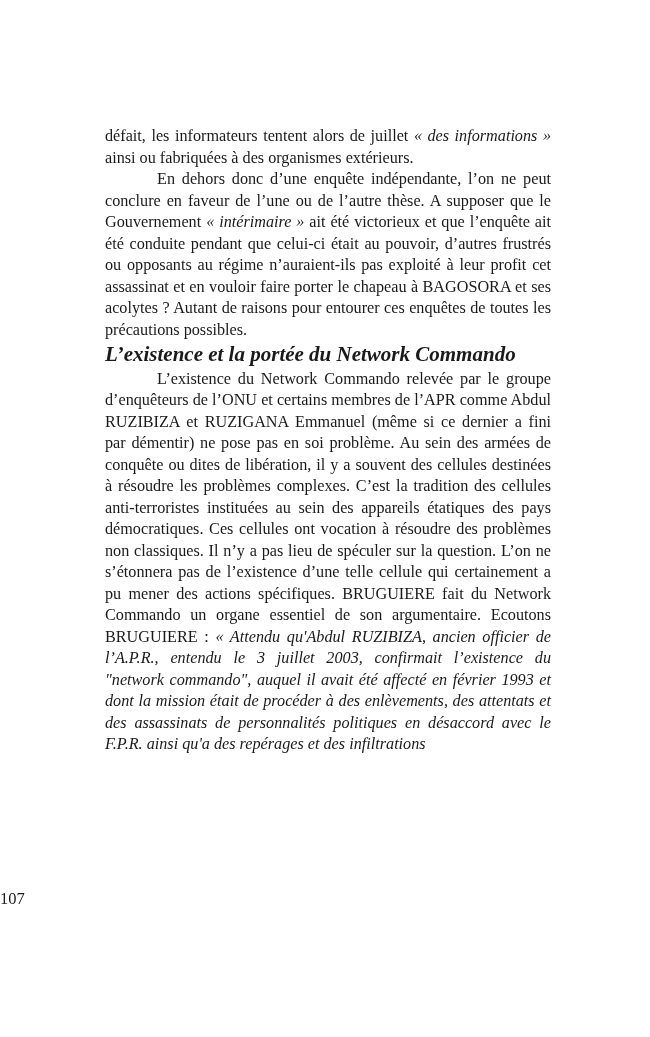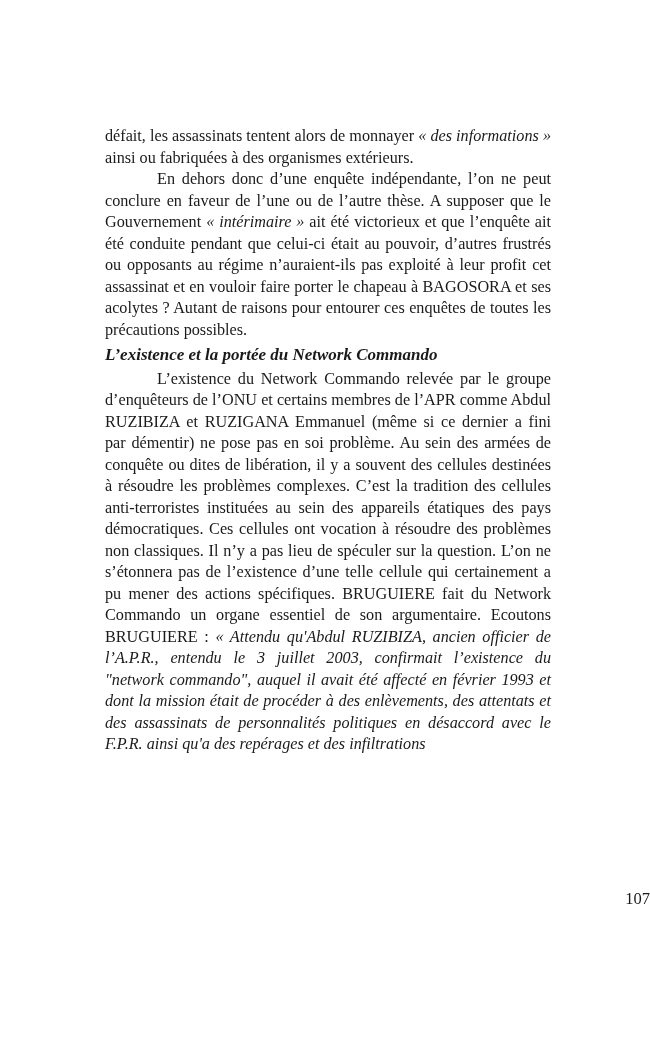--- a/index.html
+++ b/index.html
@@ -26,41 +26,41 @@
       font-size: 16.2px;
       line-height: 21.5px;
       text-align: justify;
       text-align-last: auto;
     }
     .page p.indent {
       text-indent: 52px;
     }
     .page h2 {
       margin: 3px 0 3px 0;
-      font-size: 17px;
+      font-size: 21px;
       line-height: 21.5px;
       font-weight: bold;
       font-style: italic;
     }
     em { font-style: italic; }
     .page-number {
       position: absolute;
       top: 889px;
       left: 0;
       width: 650px;
-      text-align: right;
+      text-align: left;
       font-size: 16.5px;
       font-family: "Liberation Serif", "DejaVu Serif", serif;
     }
   </style>
 </head>
 <body>
 
 <div class="page">
-  <p><span>défait, les assassinats tentent alors de monnayer </span><em>« des informations »</em><span> ainsi ou fabriquées à des organismes extérieurs.</span></p>
+  <p><span>défait, les informateurs tentent alors de juillet </span><em>« des informations »</em><span> ainsi ou fabriquées à des organismes extérieurs.</span></p>
 
   <p class="indent"><span>En dehors donc d’une enquête indépendante, l’on ne peut conclure en faveur de l’une ou de l’autre thèse. A supposer que le Gouvernement </span><em>« intérimaire »</em><span> ait été victorieux et que l’enquête ait été conduite pendant que celui-ci était au pouvoir, d’autres frustrés ou opposants au régime n’auraient-ils pas exploité à leur profit cet assassinat et en vouloir faire porter le chapeau à BAGOSORA et ses acolytes ? Autant de raisons pour entourer ces enquêtes de toutes les précautions possibles.</span></p>
 
   <h2>L’existence et la portée du Network Commando</h2>
 
   <p class="indent"><span>L’existence du Network Commando relevée par le groupe d’enquêteurs de l’ONU et certains membres de l’APR comme Abdul RUZIBIZA et RUZIGANA Emmanuel (même si ce dernier a fini par démentir) ne pose pas en soi problème. Au sein des armées de conquête ou dites de libération, il y a souvent des cellules destinées à résoudre les problèmes complexes. C’est la tradition des cellules anti-terroristes instituées au sein des appareils étatiques des pays démocratiques. Ces cellules ont vocation à résoudre des problèmes non classiques. Il n’y a pas lieu de spéculer sur la question. L’on ne s’étonnera pas de l’existence d’une telle cellule qui certainement a pu mener des actions spécifiques. BRUGUIERE fait du Network Commando un organe essentiel de son argumentaire. Ecoutons BRUGUIERE : </span><em>« Attendu qu'Abdul RUZIBIZA, ancien officier de l’A.P.R., entendu le 3 juillet 2003, confirmait l’existence du "network commando", auquel il avait été affecté en février 1993 et dont la mission était de procéder à des enlèvements, des attentats et des assassinats de personnalités politiques en désaccord avec le F.P.R. ainsi qu'a des repérages et des infiltrations</em></p>
 </div>
 
 <div class="page-number">107</div>
 

